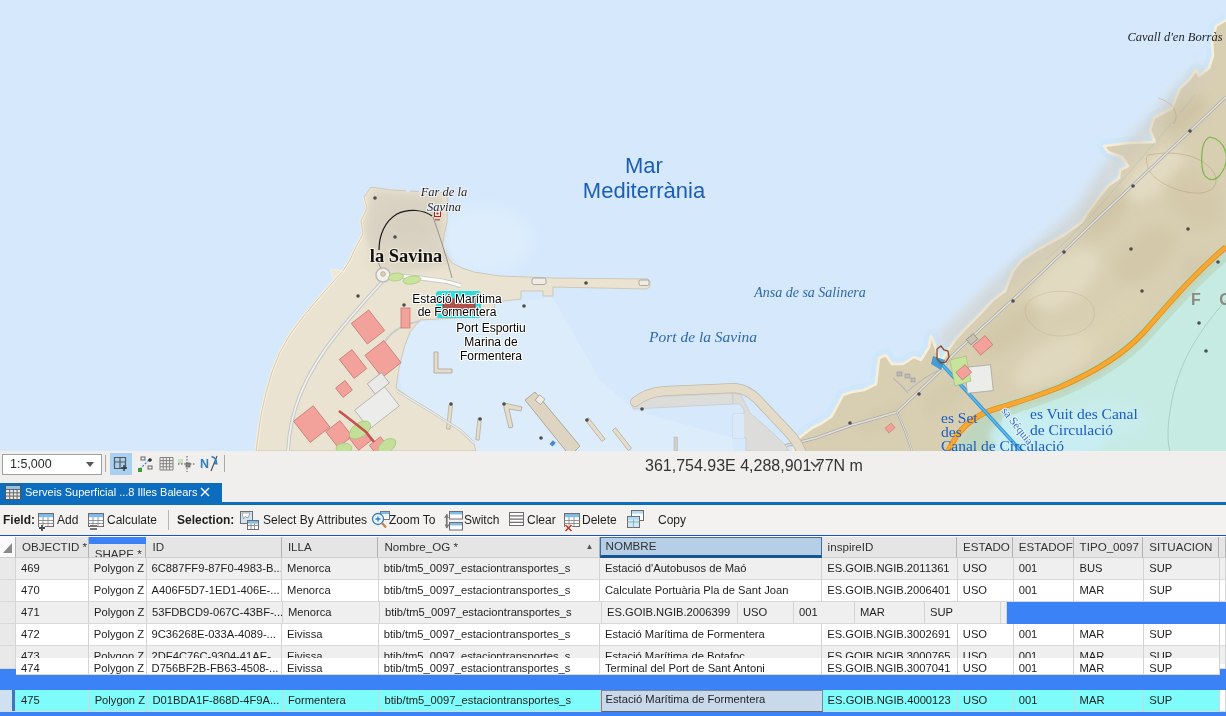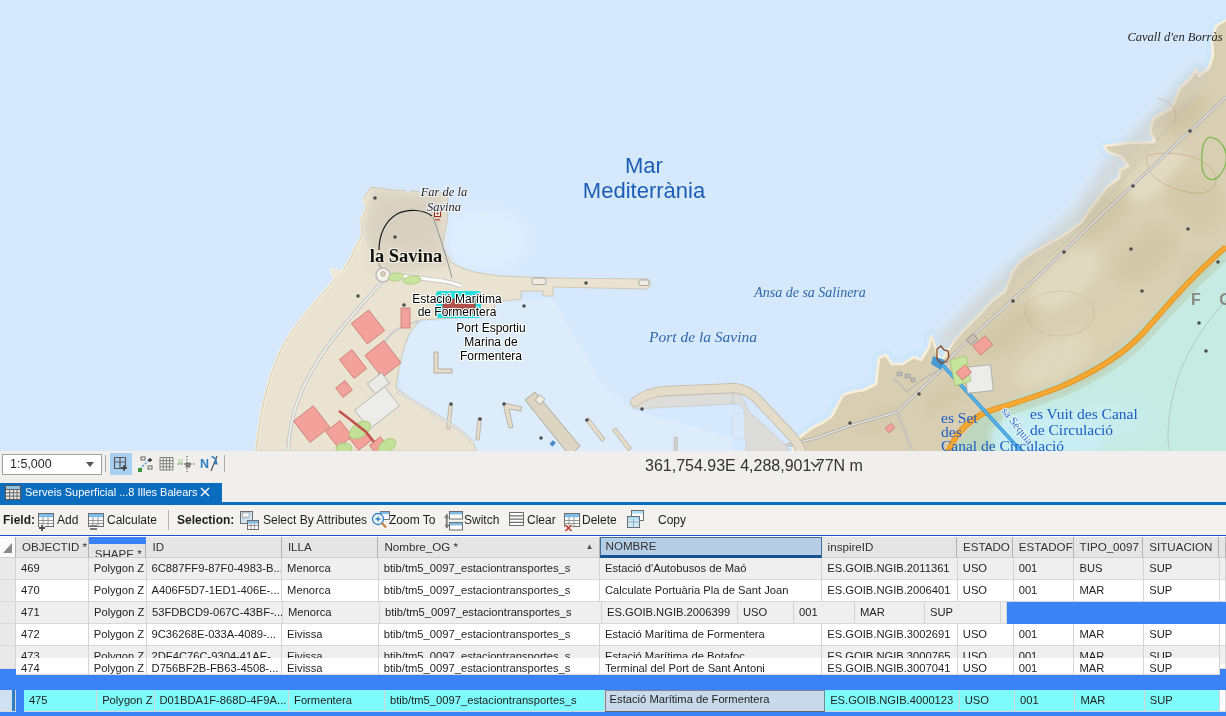--- a/index.html
+++ b/index.html
@@ -413,21 +413,21 @@
         <div class="c ev" style="width:56px;">USO</div>
         <div class="c ev" style="width:61px;">001</div>
         <div class="c ev" style="width:70px;">MAR</div>
         <div class="c ev" style="width:76px;">SUP</div>
         <div class="c ev" style="width:2px;"></div>
       </div>
 <div class="r" style="top:153px;">
         <div class="c" style="width:16px;background:#cfe0f0;position:relative;">
           <div style="position:absolute;right:0;top:0;width:3px;height:21px;background:#2f7cc7;"></div>
         </div>
-        <div class="c" style="width:74px;background:#7efcfb;margin-left:8px;">475</div>
+        <div class="c" style="width:74px;background:#7efcfb;">475</div>
         <div class="c" style="width:58px;background:#7efcfb;">Polygon Z</div>
         <div class="c" style="width:136px;background:#7efcfb;">D01BDA1F-868D-4F9A...</div>
         <div class="c" style="width:97px;background:#7efcfb;">Formentera</div>
         <div class="c" style="width:222px;background:#7efcfb;">btib/tm5_0097_estaciontransportes_s</div>
         <div class="c" style="width:223px;background:#c7d9ea;border:1px solid #7a8994;border-bottom:1px solid #666;padding:2px 0 0 4px;">Estació Marítima de Formentera</div>
         <div class="c" style="width:136px;background:#7efcfb;">ES.GOIB.NGIB.4000123</div>
         <div class="c" style="width:56px;background:#7efcfb;">USO</div>
         <div class="c" style="width:61px;background:#7efcfb;">001</div>
         <div class="c" style="width:70px;background:#7efcfb;">MAR</div>
         <div class="c" style="width:76px;background:#7efcfb;">SUP</div>

